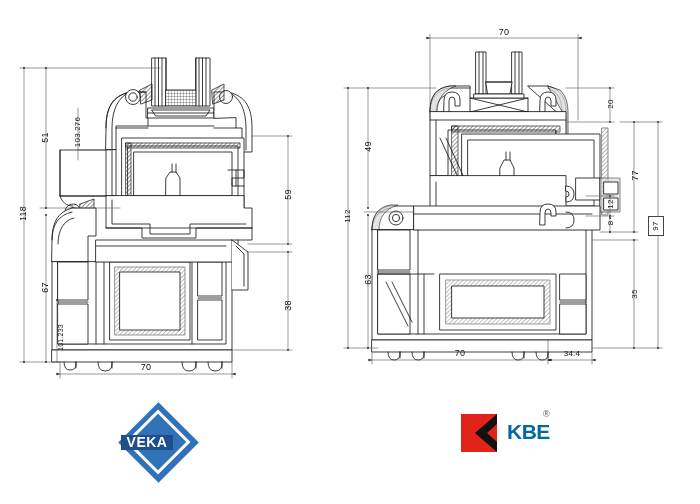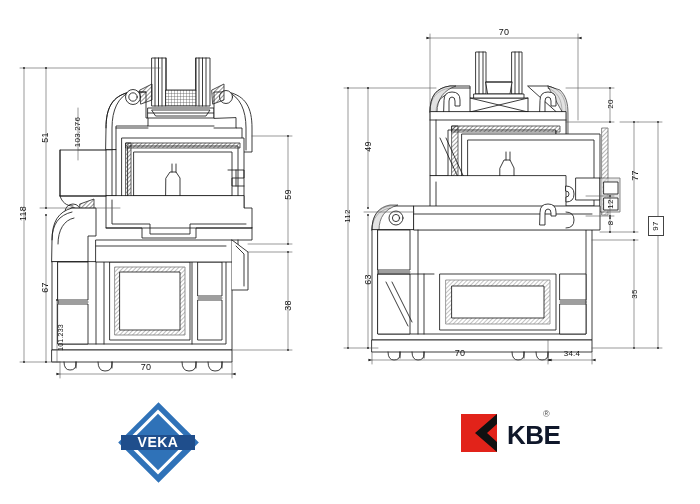--- a/index.html
+++ b/index.html
@@ -95,21 +95,21 @@
     height: 40px;
     margin-left: -20px;
     margin-top: -20px;
     background: #2f72b8;
     transform: rotate(45deg);
   }
   .veka-band {
     position: absolute;
     left: 50%;
     top: 50%;
-    width: 74px;
+    width: 52px;
     height: 15px;
     margin-left: -37px;
     margin-top: -7.5px;
     background: #1f4e8c;
     display: flex;
     align-items: center;
     justify-content: center;
   }
   .veka-text {
     color: #ffffff;
@@ -133,22 +133,22 @@
     top: 3px;
     width: 42px;
     height: 42px;
   }
   .kbe-text {
     position: absolute;
     left: 46px;
     top: 11px;
     font-family: "Liberation Sans", sans-serif;
     font-weight: bold;
-    font-size: 26px;
-    color: #0f172a;
+    font-size: 21px;
+    color: #0369a1;
     letter-spacing: -0.5px;
   }
   .kbe-reg {
     position: absolute;
     left: 82px;
     top: 0px;
     font-size: 9px;
     color: #555;
   }
 </style>

